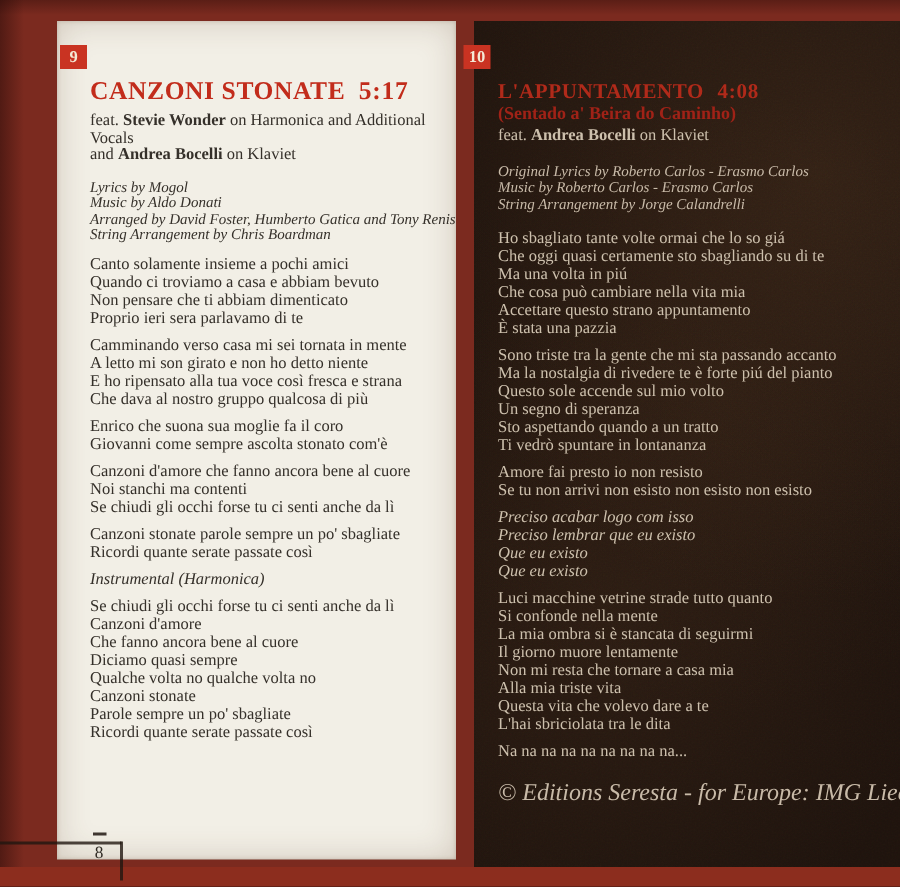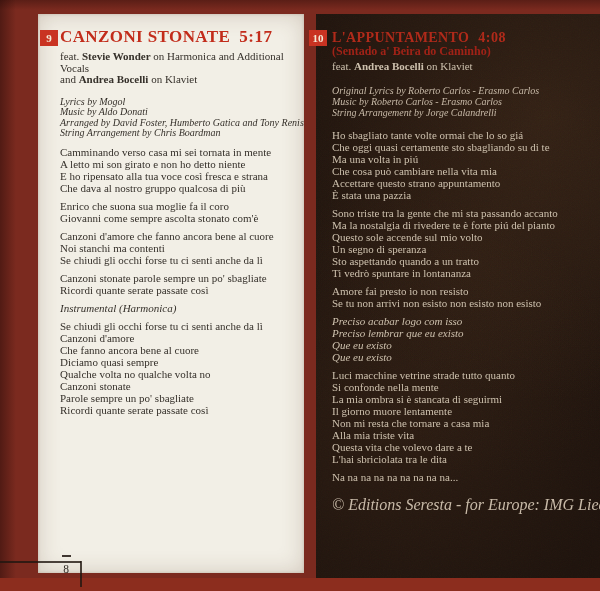--- a/index.html
+++ b/index.html
@@ -23,21 +23,21 @@
   .panel.right{
     left:316px;width:296px;height:564px;
     background:
       radial-gradient(circle at 78% 18%, rgba(95,63,38,.30), rgba(0,0,0,0) 55%),
       radial-gradient(circle at 28% 72%, rgba(88,58,36,.22), rgba(0,0,0,0) 50%),
       radial-gradient(circle at 55% 45%, rgba(80,52,32,.16), rgba(0,0,0,0) 60%),
       var(--dark-panel,#1e130d);
     padding:16px 10px 0 16px;color:var(--cream-text,#cdc0ad);
   }
   .grain{position:absolute;inset:0;opacity:.16;mix-blend-mode:soft-light;pointer-events:none;}
-  .panel-inner{position:relative;z-index:2;}
+  .panel-inner{position:relative;z-index:2;margin-top:24px;}
 
   .tracknum{
     position:absolute;top:16px;width:18px;height:16px;line-height:16px;
     background:var(--track-box-red,#c93322);color:#f4ead6;
     font-size:11px;text-align:center;font-weight:bold;z-index:3;
   }
   .panel.left .tracknum{left:2px;}
   .panel.right .tracknum{left:-7px;}
 
   .title{margin:0;font-weight:bold;letter-spacing:.4px;white-space:nowrap;}
@@ -94,20 +94,24 @@
           <span>on Klaviet</span>
         </div>
       </div>
       <div class="credits">
           <div class="credit-line">Lyrics by Mogol</div>
           <div class="credit-line">Music by Aldo Donati</div>
           <div class="credit-line">Arranged by David Foster, Humberto Gatica and Tony Renis</div>
           <div class="credit-line">String Arrangement by Chris Boardman</div>
         </div>
       <div class="lyrics">
+          <div class="stanza">Canto solamente insieme a pochi amici
+Quando ci troviamo a casa e abbiam bevuto
+Non pensare che ti abbiam dimenticato
+Proprio ieri sera parlavamo di te</div>
           <div class="stanza">Camminando verso casa mi sei tornata in mente
 A letto mi son girato e non ho detto niente
 E ho ripensato alla tua voce così fresca e strana
 Che dava al nostro gruppo qualcosa di più</div>
           <div class="stanza">Enrico che suona sua moglie fa il coro
 Giovanni come sempre ascolta stonato com'è</div>
           <div class="stanza">Canzoni d'amore che fanno ancora bene al cuore
 Noi stanchi ma contenti
 Se chiudi gli occhi forse tu ci senti anche da lì</div>
           <div class="stanza">Canzoni stonate parole sempre un po' sbagliate

